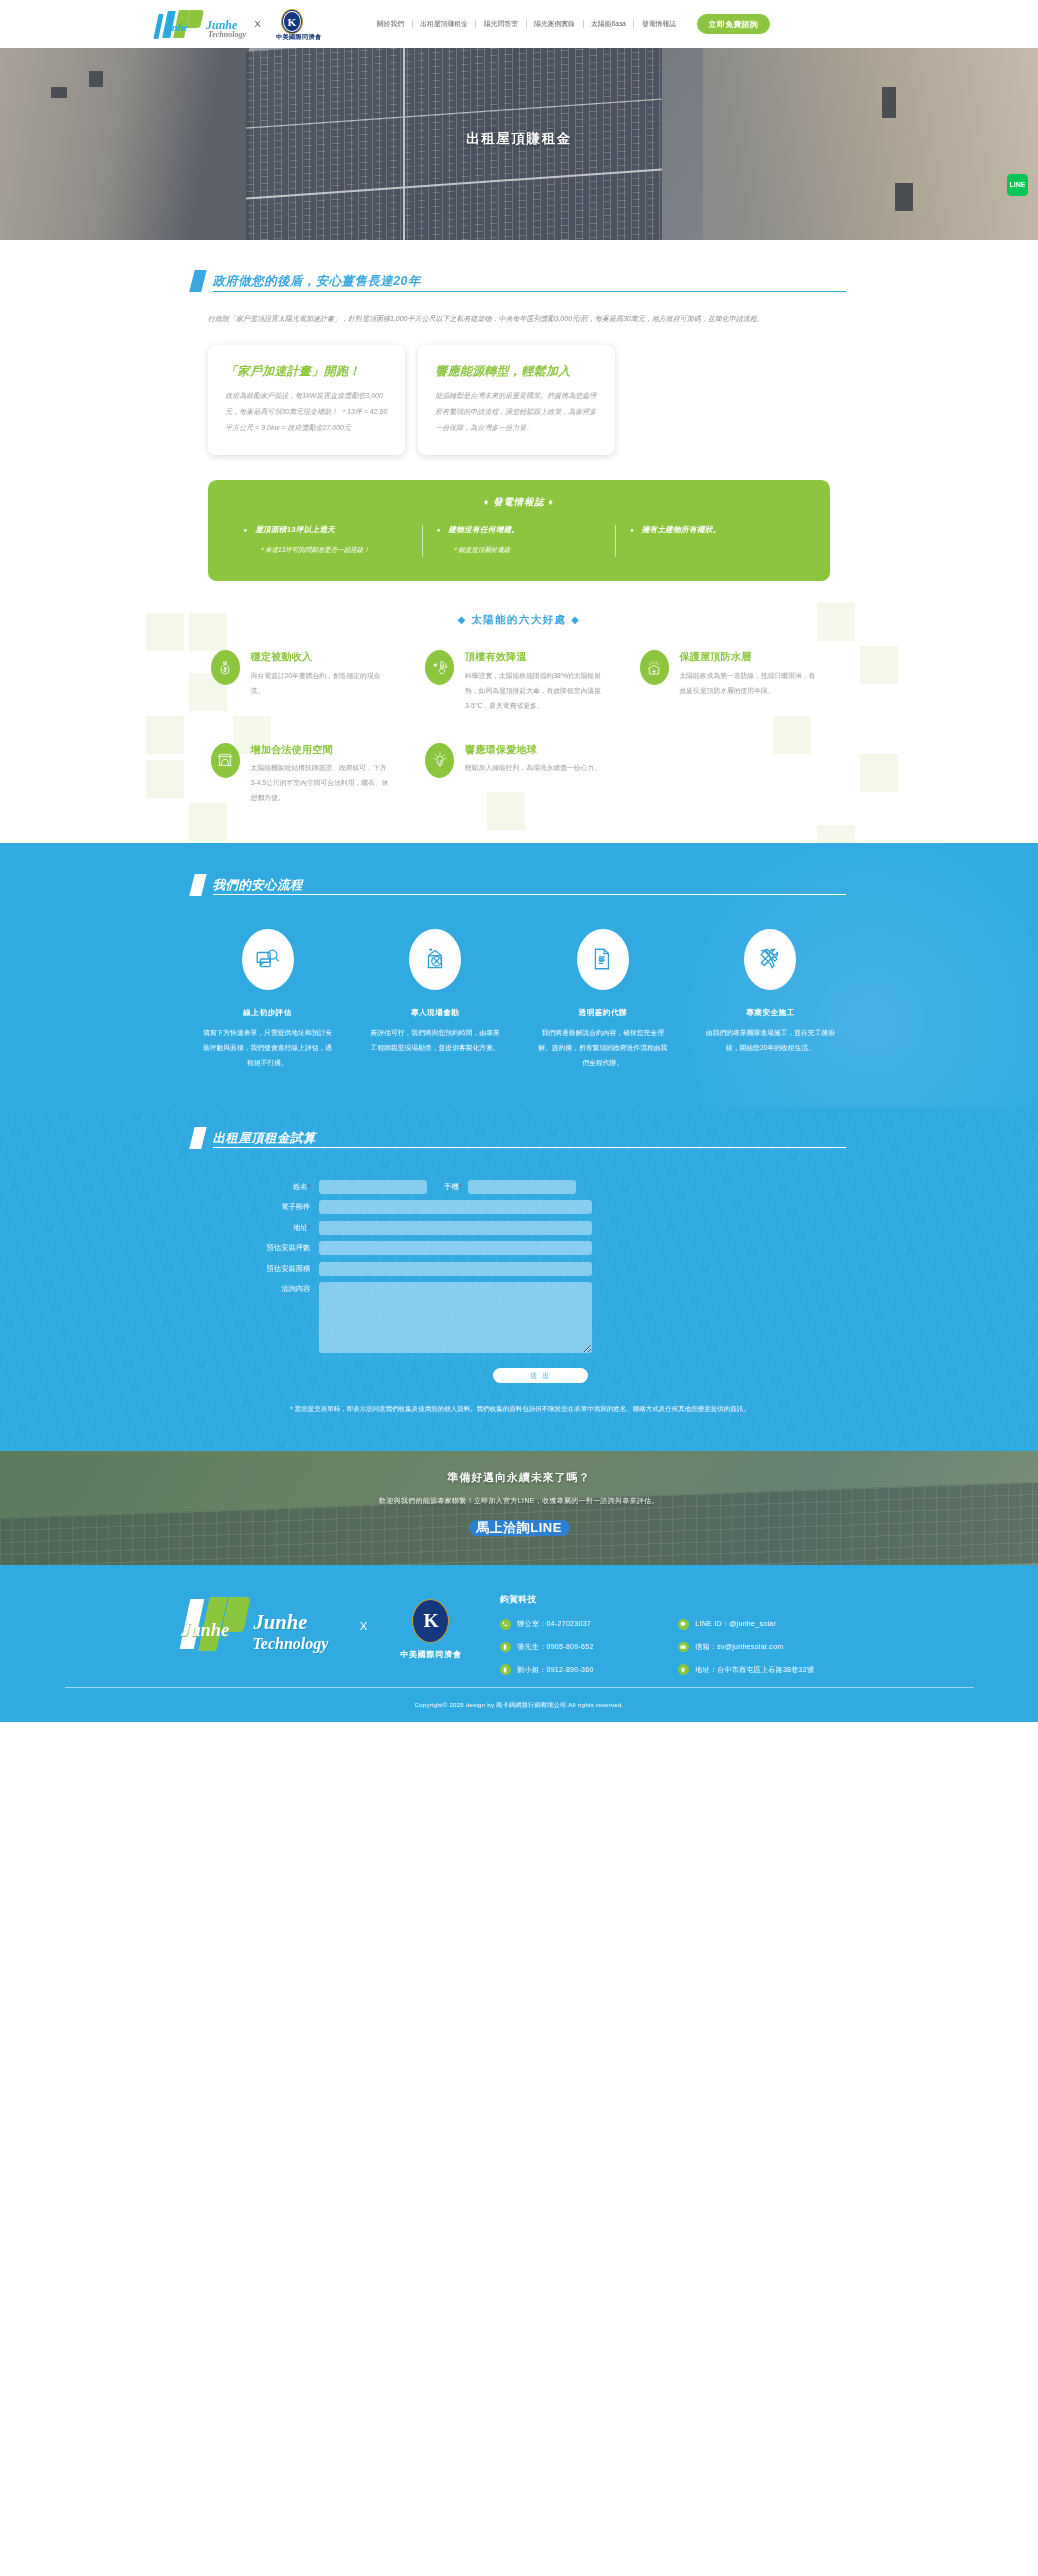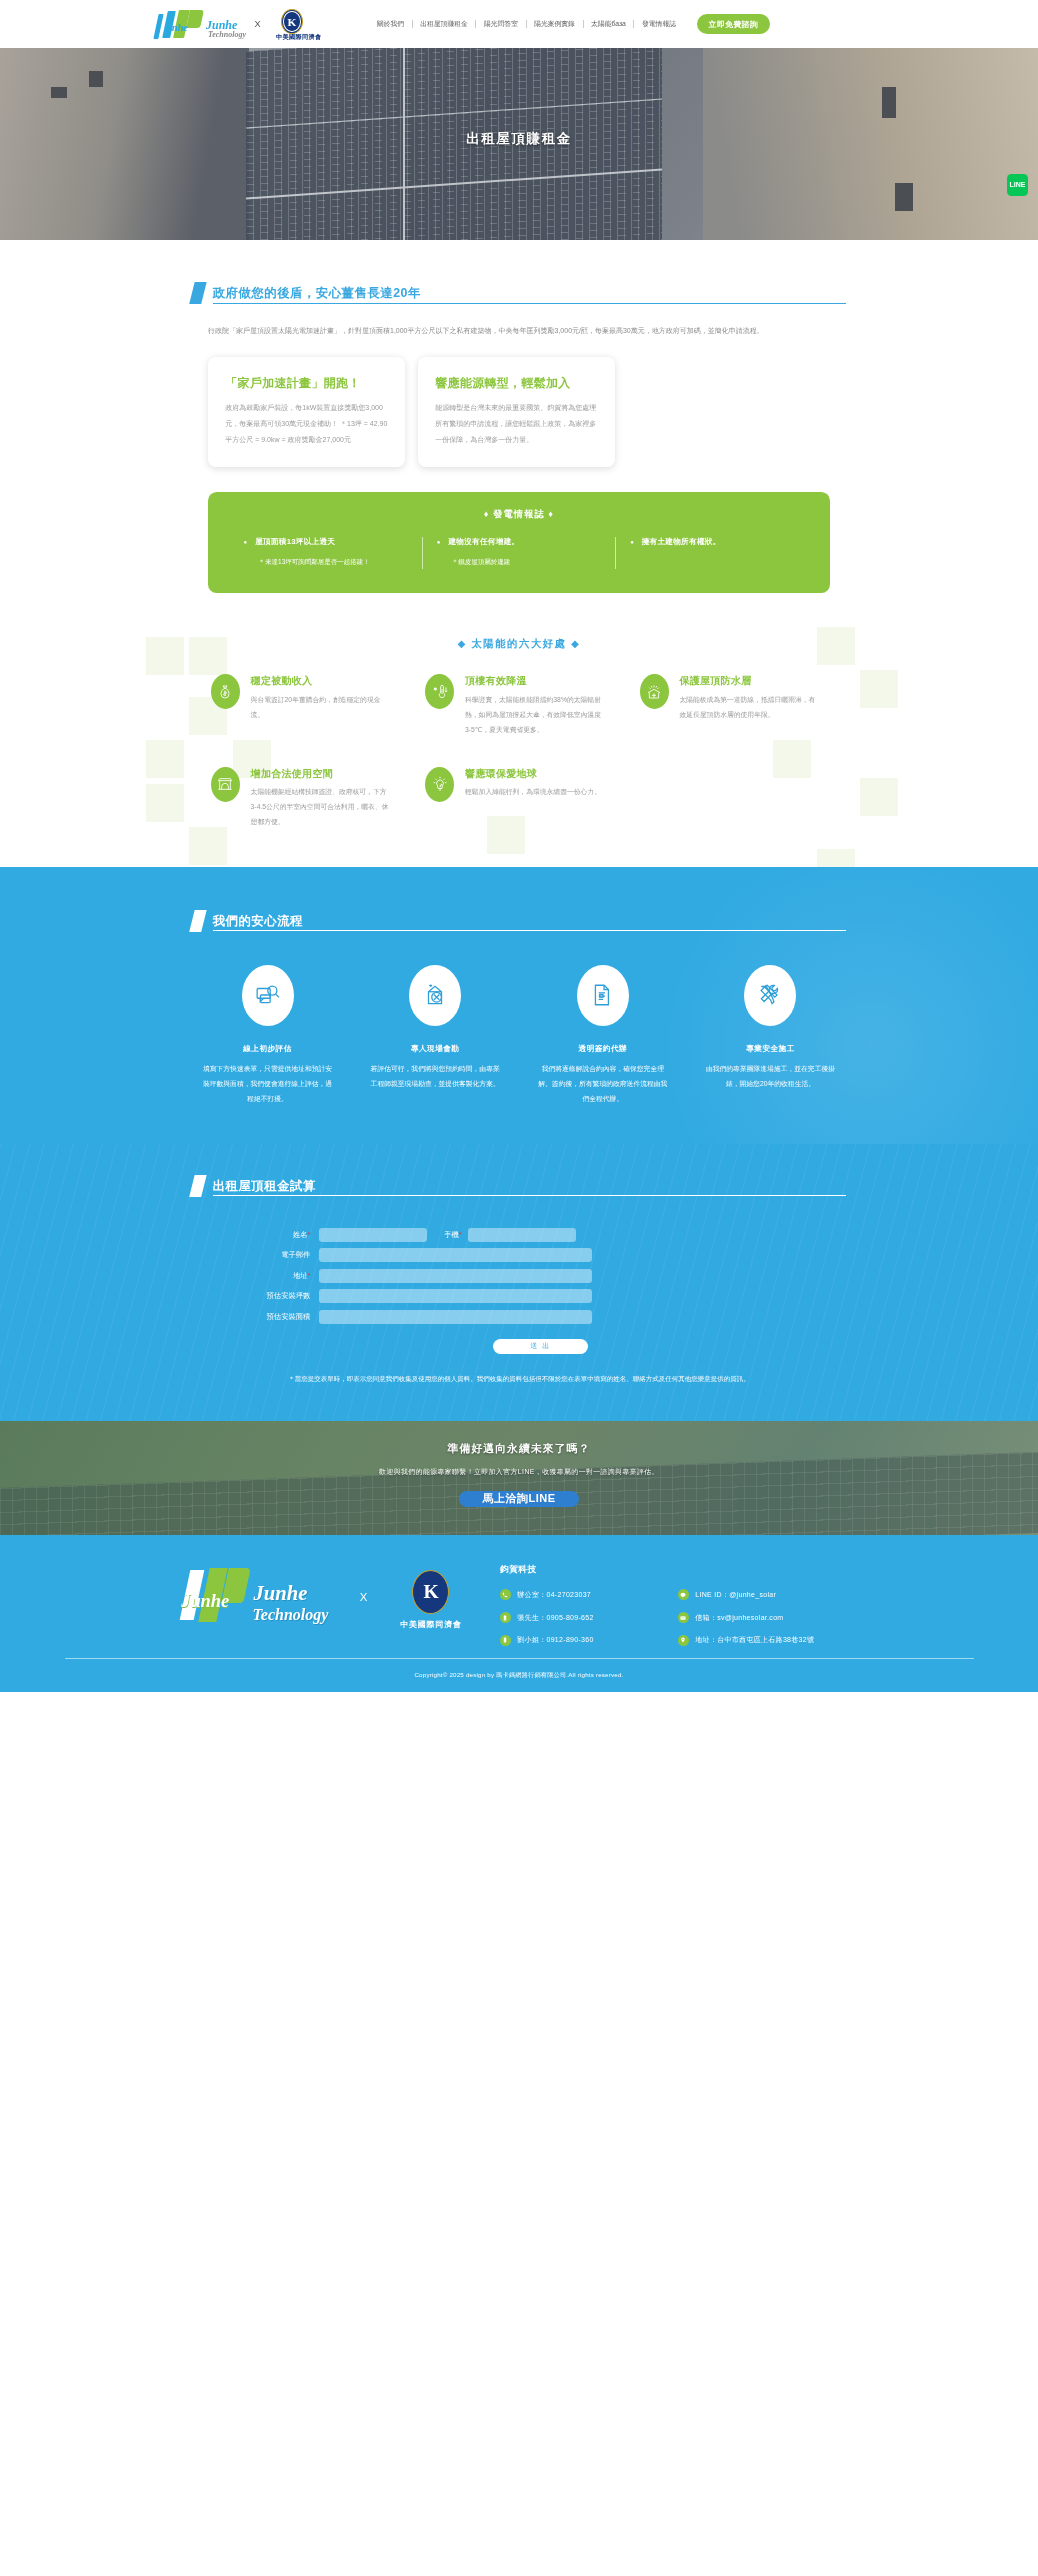--- a/index.html
+++ b/index.html
@@ -70,21 +70,21 @@
     background:linear-gradient(260deg,#c4bbab,#b0a695 40%,#8b8b89 90%);}
   .hero-win{position:absolute;background:#4b4f54;}
   .hero-title{
     position:absolute;left:0;right:0;top:82px;text-align:center;
     font-size:13.5px;font-weight:bold;color:#fff;letter-spacing:1.6px;
     text-shadow:0 1.1px 3.2px rgba(0,0,0,.55);
   }
 
   
   .sec-gov{background:#fff;padding:30px 0 10.8px;position:relative;}
-  .wrap{width:654px;margin:12px auto;position:relative;}
+  .wrap{width:654px;margin:0 auto;position:relative;font-style:italic;}
   .sec-head{display:flex;align-items:flex-end;position:relative;padding-bottom:5.4px;}
   .slash{width:12px;height:21.6px;background:#3aa8e0;transform:skewX(-14deg);margin-right:8.7px;flex:0 0 auto;}
   .slash.wh{background:#fff;}
   .sec-title{font-size:12.4px;font-weight:bold;color:#3aa8e0;letter-spacing:0.5px;line-height:16px;}
   .sec-title.wh{color:#fff;}
   .sec-rule{height:1.1px;background:#3aa8e0;width:100%;margin-top:1.1px;}
   .sec-rule.wh{background:#fff;}
   .gov-desc{margin:14px 0 0 16px;font-size:7px;line-height:16px;color:#8b8b8b;width:627px;}
 
   .cards{display:flex;gap:13px;margin-top:18.4px;padding-left:16px;}
@@ -169,22 +169,22 @@
   .cta-panels{position:absolute;left:0;bottom:-16px;width:1038px;height:81px;opacity:.45;
     background:
      repeating-linear-gradient(to right,rgba(255,255,255,.25) 0 1.1px,transparent 1.1px 12px),
      repeating-linear-gradient(to bottom,rgba(255,255,255,.25) 0 1.1px,transparent 1.1px 12px),
      #3c4a52;
     transform:skewY(-2deg);}
   .cta-overlay{position:absolute;inset:0;background:rgba(60,90,70,.38);}
   .cta-inner{position:relative;z-index:3;text-align:center;padding-top:20.6px;}
   .cta-h{font-size:10.8px;font-weight:bold;color:#fff;letter-spacing:1.1px;text-shadow:0 1.1px 2.7px rgba(0,0,0,.4);}
   .cta-p{font-size:6.8px;color:#fff;margin-top:10.8px;letter-spacing:0.5px;text-shadow:0 0.5px 2.2px rgba(0,0,0,.4);}
-  .cta-btn{margin:14px auto 0;width:120px;height:16px;background:#2f7fd1;color:#fff;border-radius:8.7px;
-    font-size:11px;font-weight:bold;letter-spacing:0.5px;border:none;cursor:pointer;
+  .cta-btn{margin:14px auto 0;width:101px;height:16px;background:#2f7fd1;color:#fff;border-radius:8.7px;
+    font-size:13px;font-weight:bold;letter-spacing:0.5px;border:none;cursor:pointer;
     display:flex;align-items:center;justify-content:center;}
 
   
   .footer{background:#31aae2;padding:21.6px 0 0;}
   .f-inner{width:757px;margin:0 auto;display:flex;align-items:flex-start;padding-left:32px;}
   .f-logo{position:relative;width:184px;height:81px;}
   .fl-b1{position:absolute;left:12px;top:13px;width:14px;height:50px;background:#fff;transform:skewX(-12deg);}
   .fl-b2{position:absolute;left:31px;top:10.8px;width:18.4px;height:54px;background:#8cc63e;transform:skewX(-12deg);}
   .fl-b3{position:absolute;left:52px;top:10.8px;width:21.6px;height:35px;background:#8cc63e;
     border-radius:0 4.3px 4.3px 0;transform:skewX(-12deg);}
@@ -525,20 +525,24 @@
       <div class="frow">
         <label class="flabel">預估安裝坪數</label>
         <input class="finput fin-wide" type="text" value="" style="">
       </div>
 
       <div class="frow">
         <label class="flabel">預估安裝面積</label>
         <input class="finput fin-wide" type="text" value="" style="">
       </div>
 
+      <div class="frow">
+        <label class="flabel">洽詢內容</label>
+        <textarea class="ftext" placeholder="" style=""></textarea>
+      </div>
 
       <div class="submit-row">
         <button type="button" class="submit-btn">送 出</button>
       </div>
     </form>
 
     <p class="form-note">＊當您提交表單時，即表示您同意我們收集及使用您的個人資料。我們收集的資料包括但不限於您在表單中填寫的姓名、聯絡方式及任何其他您樂意提供的資訊。</p>
   </section>
 
   <section class="sec-cta">

